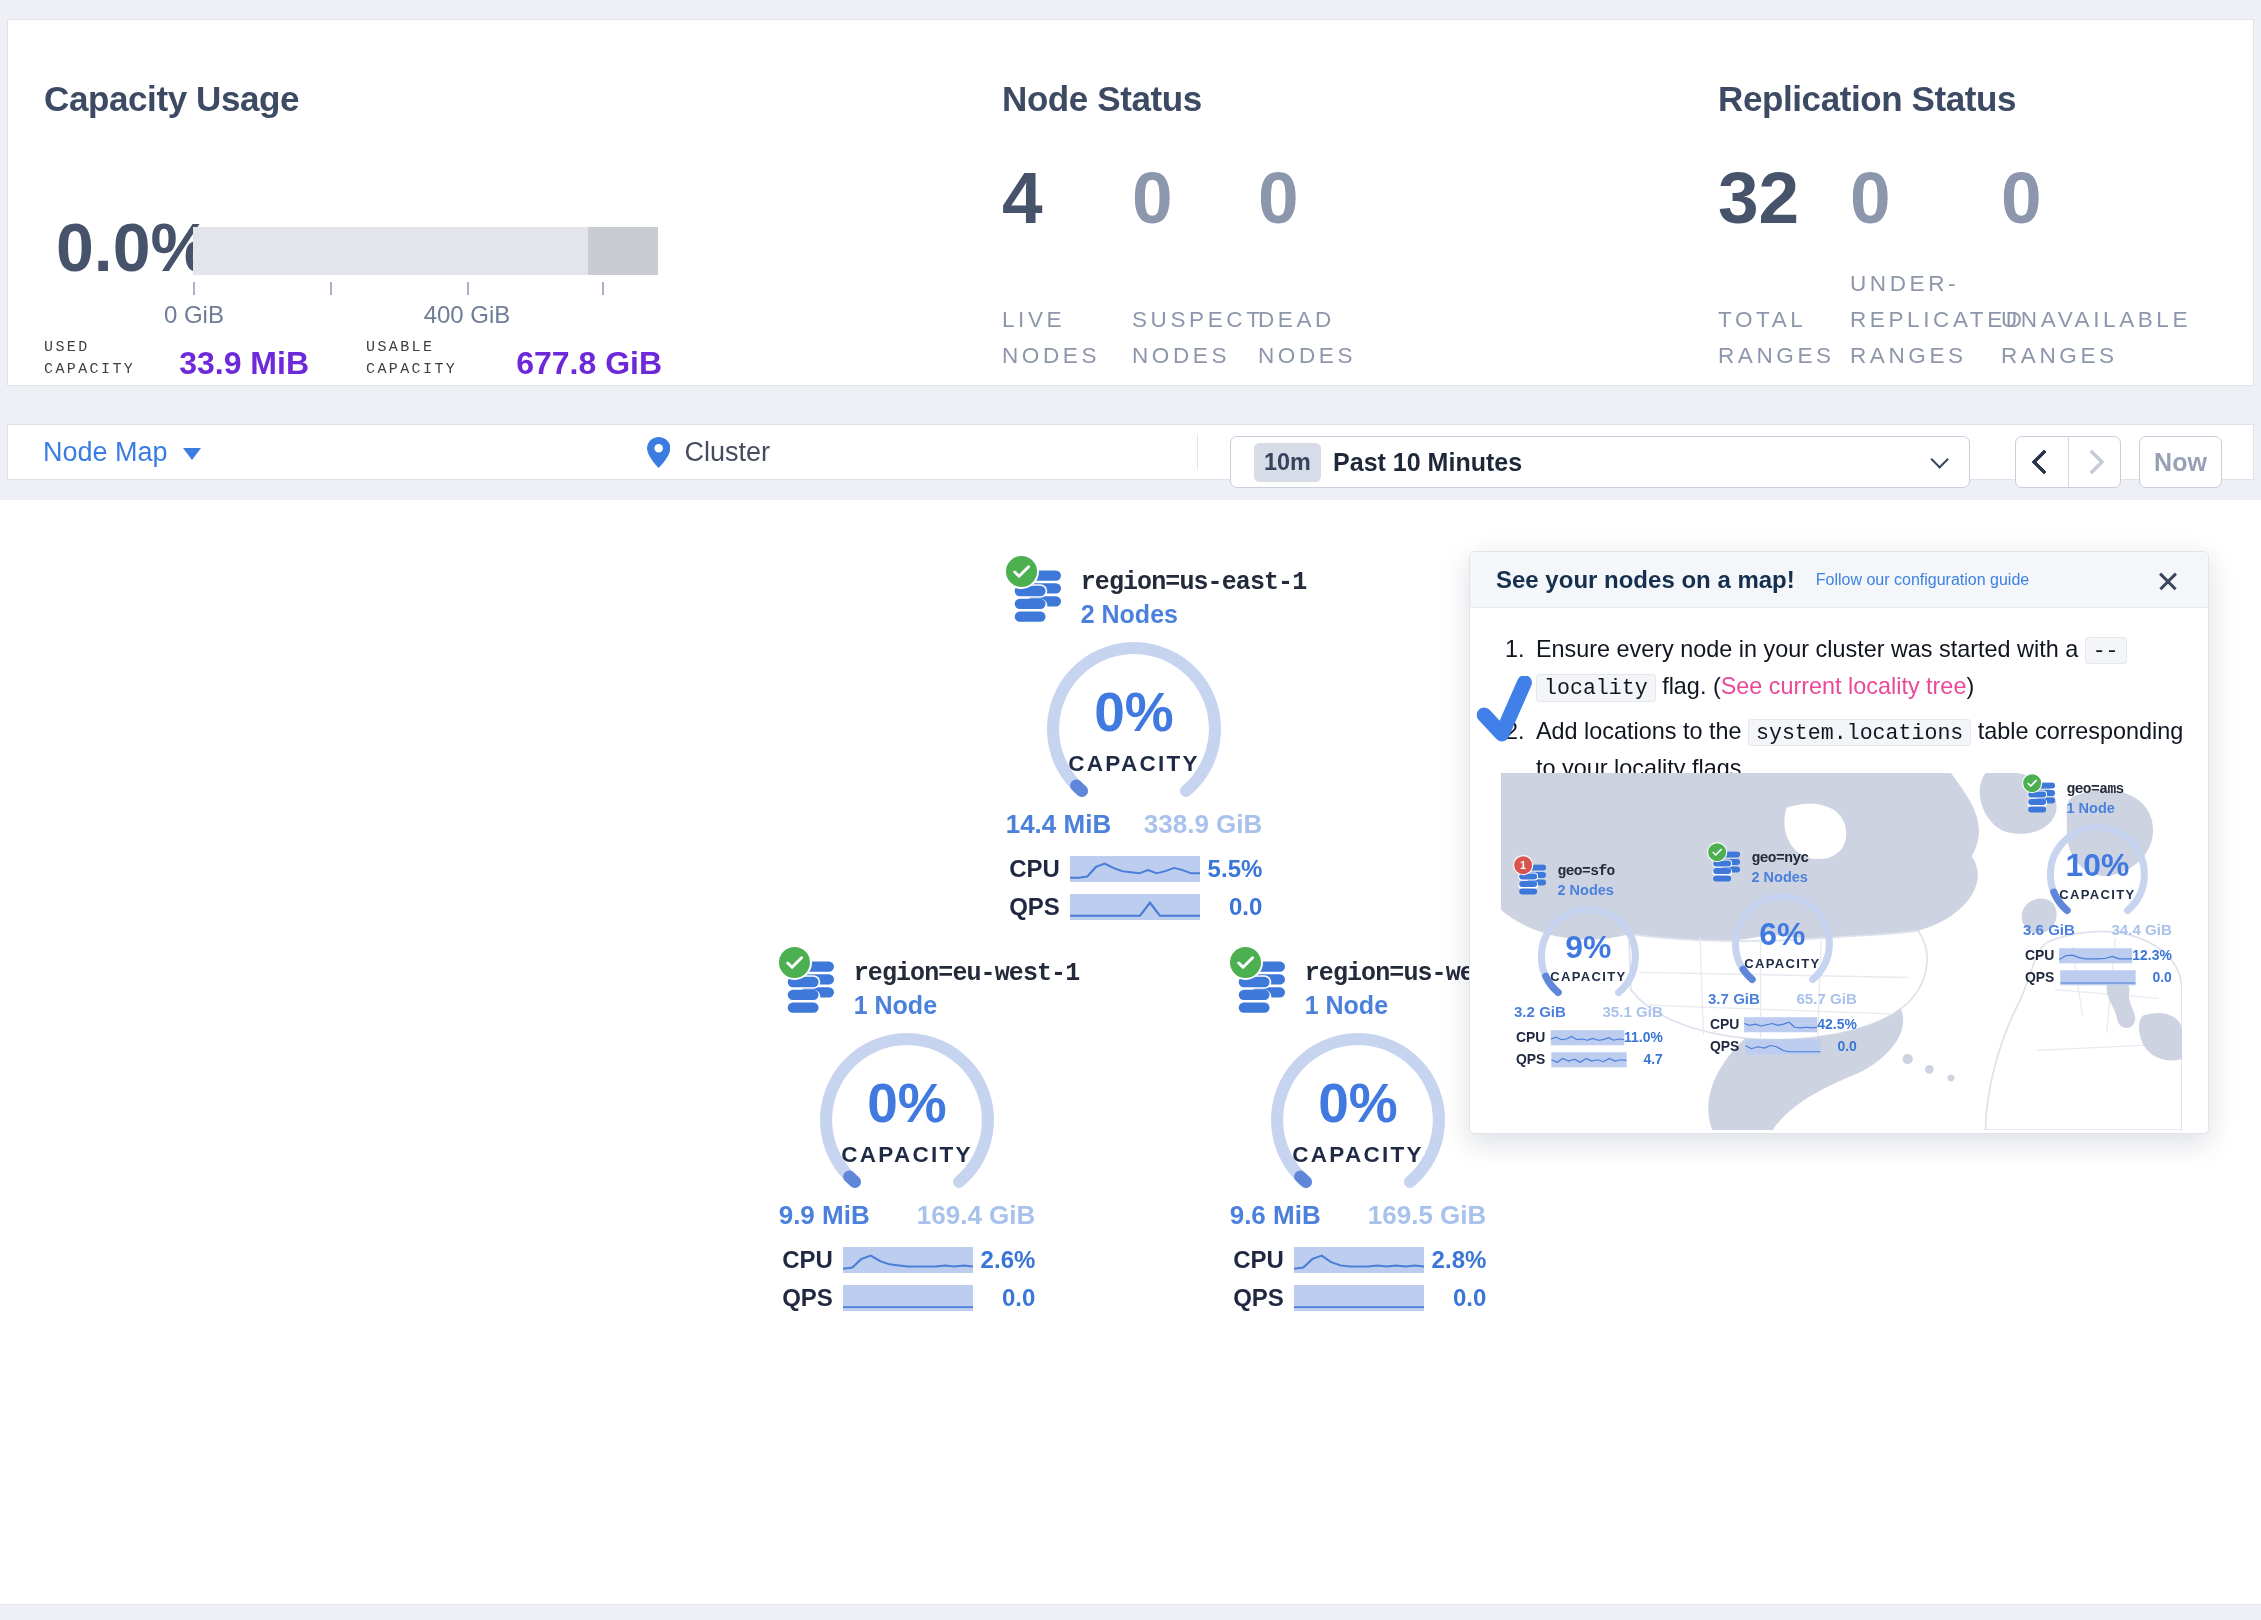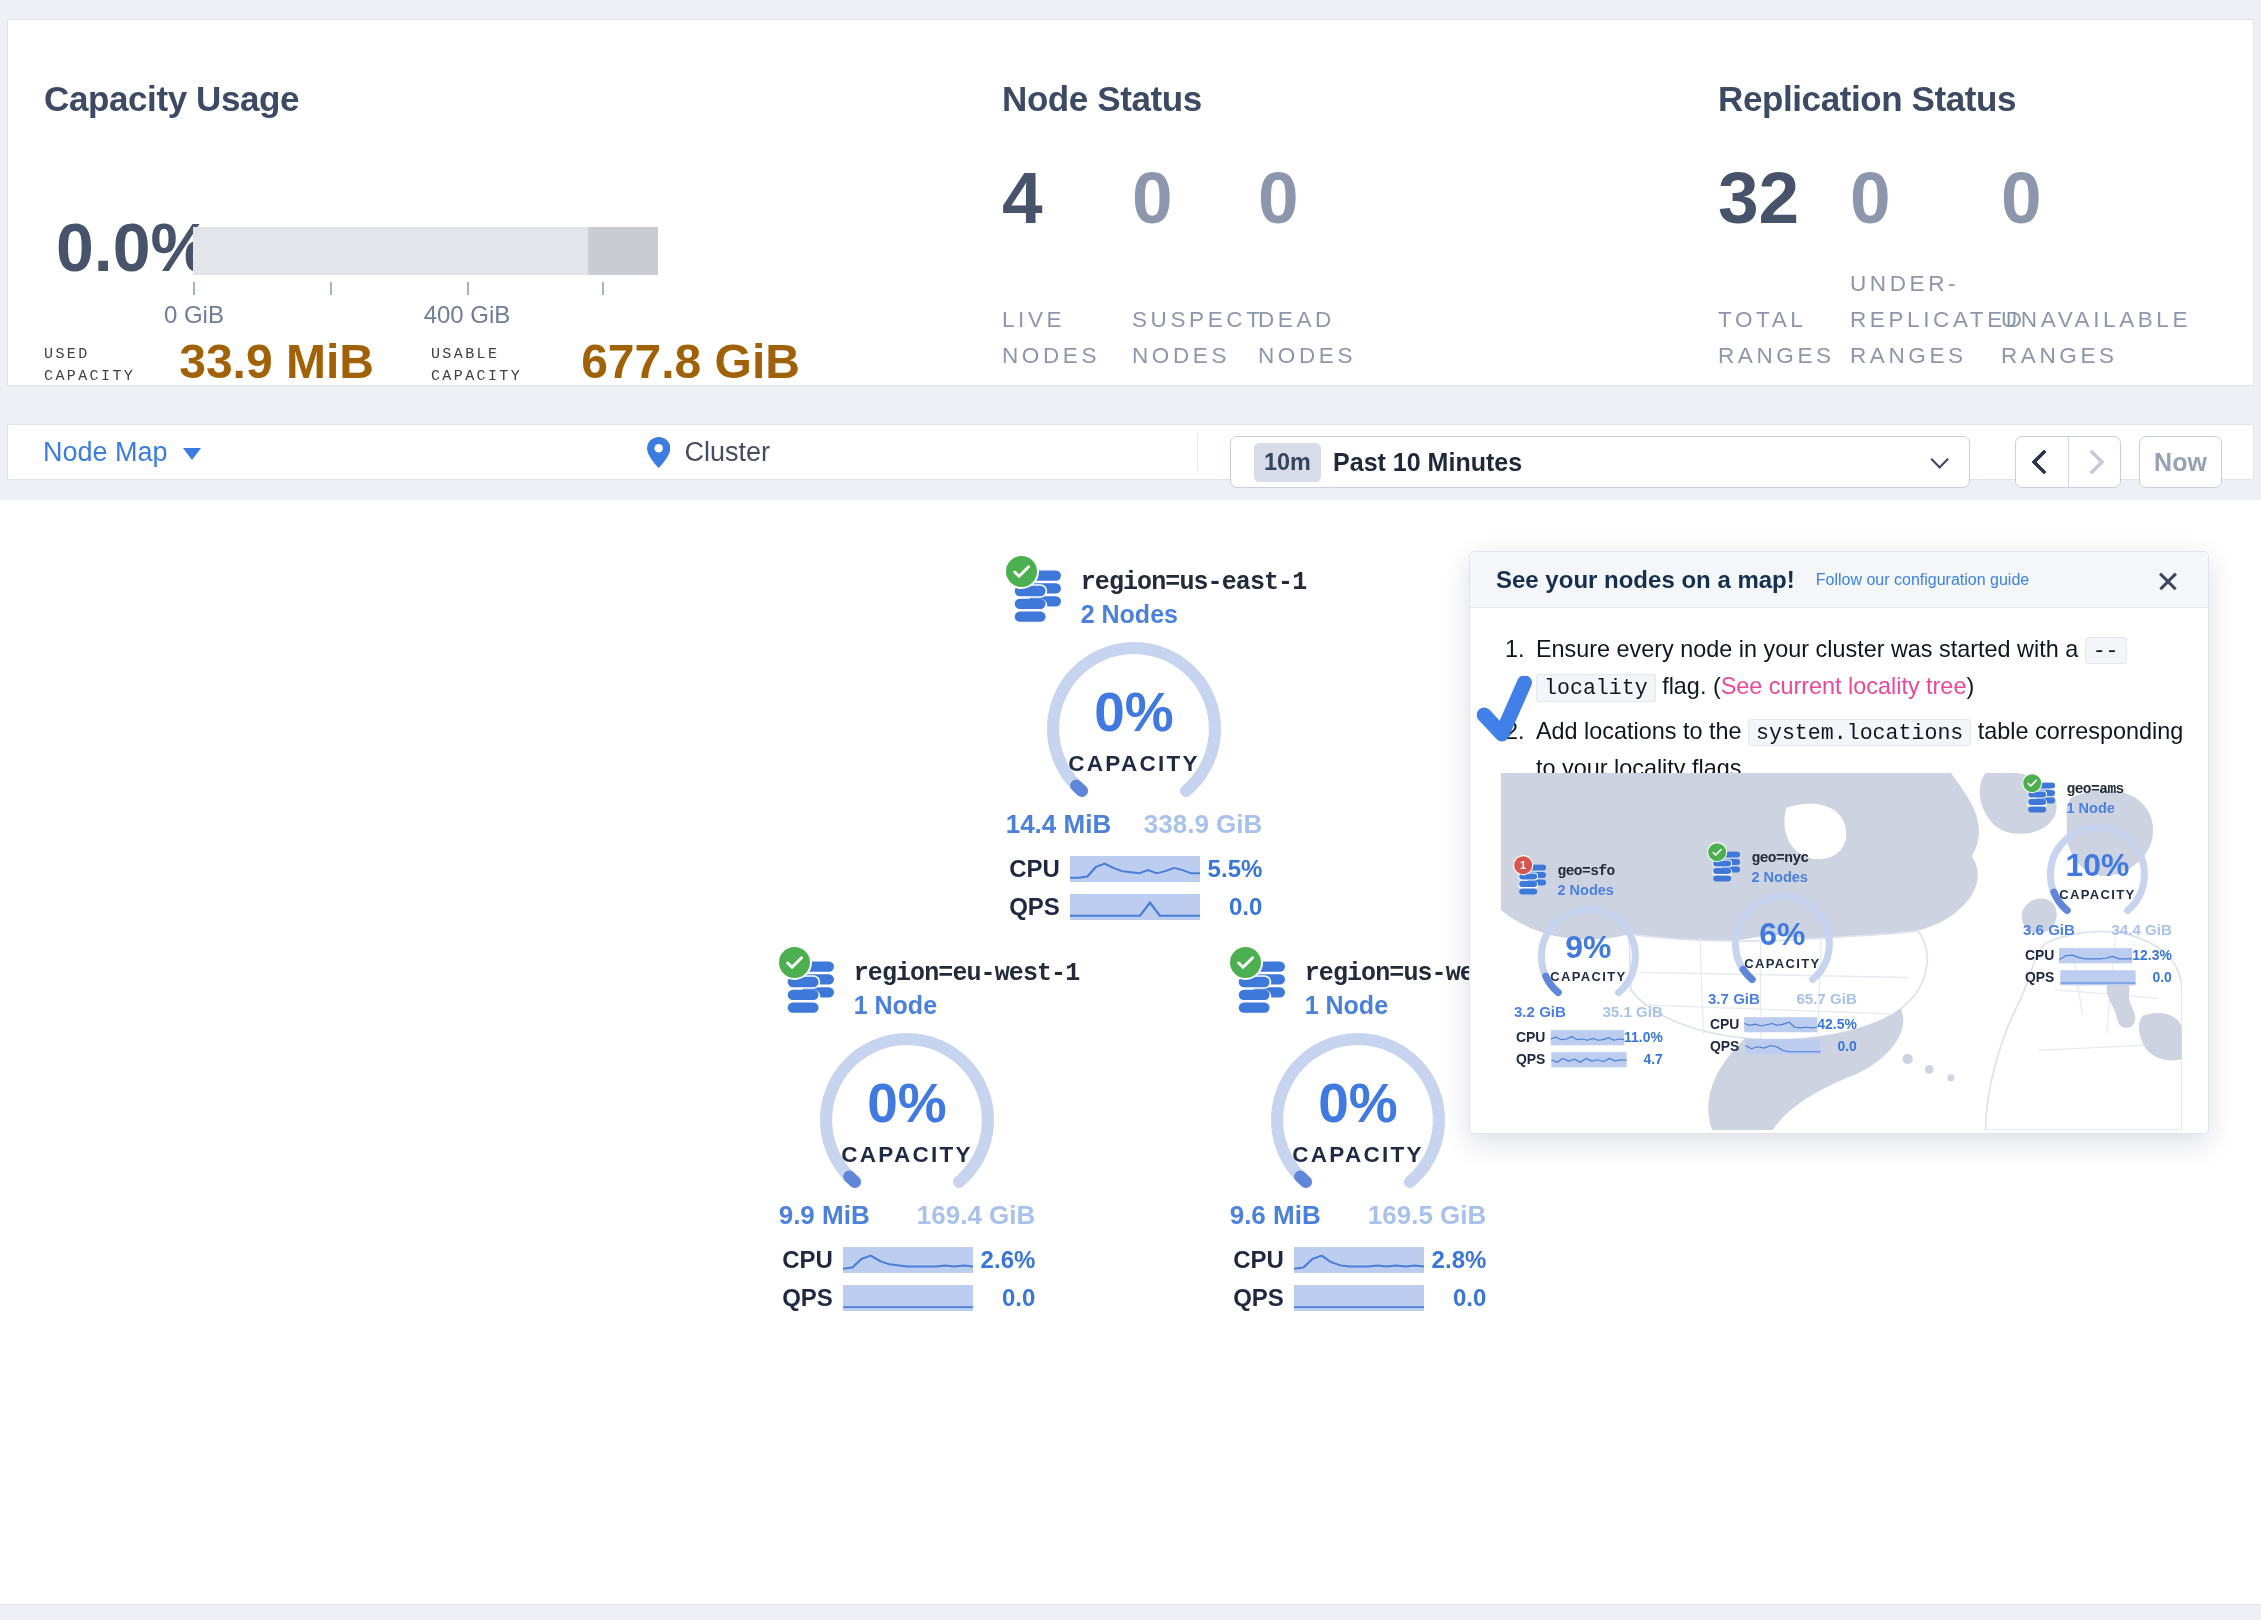--- a/index.html
+++ b/index.html
@@ -19,21 +19,21 @@
   .cap-bar{position:relative;width:465px;height:48px;background:#e3e5ea;}
   .cap-bar-dark{position:absolute;right:0;top:0;width:70px;height:48px;background:#caccd3;}
   .cap-ticks{position:relative;height:19px;margin-top:7px;}
   .cap-tick{position:absolute;top:0;width:1.7px;height:13px;background:#a9b1c2;}
   .cap-ticklabels{position:relative;height:29px;}
   .cap-ticklabel{position:absolute;top:0;font-size:24px;color:#707d97;transform:translateX(-50%);white-space:nowrap;}
   .cap-metrics{position:absolute;top:294px;left:0;display:flex;align-items:flex-end;}
   .metric{display:flex;align-items:flex-end;}
   .metric + .metric{margin-left:57px;}
   .metric-label{width:145px;font-size:15px;line-height:1.45;letter-spacing:.16em;color:#404040;font-family:Liberation Mono, monospace;}
-  .metric-value{font-size:48px;font-weight:700;color:#a16207;margin-left:5.2px;line-height:1.05;white-space:nowrap;}
+  .metric-value{font-size:32px;font-weight:700;color:#6d28d9;margin-left:5.2px;line-height:1.05;white-space:nowrap;}
 
   .num-row{position:absolute;top:118px;left:0;display:flex;}
   .num-col{box-sizing:border-box;}
   .big-num{font-size:73px;font-weight:700;line-height:1;}
   .big-num.dark{color:#46536b;}
   .big-num.dim{color:#8c96ac;}
   .labels-row{position:absolute;top:227px;left:0;display:flex;}
   .lab-col{box-sizing:border-box;display:flex;flex-direction:column;justify-content:flex-end;height:104px;}
   .caps-label{font-size:22.5px;line-height:1.6;letter-spacing:.16em;color:#8d96ab;}
   .w150{width:130px;} .w152{width:132px;} .w145{width:126px;} .w175{width:151px;} .w205{width:177px;}

